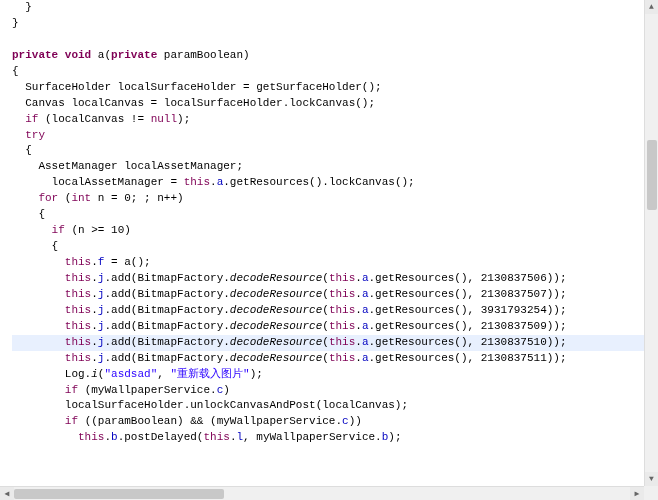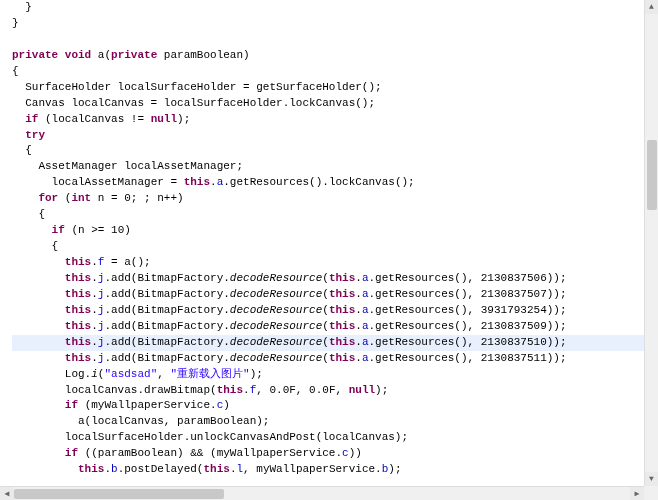--- a/index.html
+++ b/index.html
@@ -19,21 +19,21 @@
       top: 0; left: 0; right: 14px; bottom: 14px;
       overflow: hidden;
     }
     .code {
       padding-left: 12px;
       white-space: pre;
     }
     .line { display: block; }
     .line.highlight { background: #e8f0fe; }
     .kw-mod { color: #7f0055; font-weight: bold; }
-    .kw { color: #7f0055; font-weight: bold; text-align: right; }
+    .kw { color: #7f0055; font-weight: normal; text-align: right; }
     .field { color: #0000c0; }
     .static-call { font-style: italic; }
     .str { color: #2a00ff; }
 
     .vscroll {
       position: absolute;
       top: 0; right: 0; bottom: 14px;
       width: 14px;
       background: #f0f0f0;
       border-left: 1px solid #ddd;
@@ -104,23 +104,21 @@
 </span><span class="line">      <span class="kw">if </span><span>(n &gt;= 10)</span>
 </span><span class="line">      <span>{</span>
 </span><span class="line">        <span class="kw">this</span><span>.</span><span class="field">f</span><span> = a();</span>
 </span><span class="line">        <span class="kw">this</span><span>.</span><span class="field">j</span><span>.add(BitmapFactory.</span><span class="static-call">decodeResource</span><span>(</span><span class="kw">this</span><span>.</span><span class="field">a</span><span>.getResources(), 2130837506));</span>
 </span><span class="line">        <span class="kw">this</span><span>.</span><span class="field">j</span><span>.add(BitmapFactory.</span><span class="static-call">decodeResource</span><span>(</span><span class="kw">this</span><span>.</span><span class="field">a</span><span>.getResources(), 2130837507));</span>
 </span><span class="line">        <span class="kw">this</span><span>.</span><span class="field">j</span><span>.add(BitmapFactory.</span><span class="static-call">decodeResource</span><span>(</span><span class="kw">this</span><span>.</span><span class="field">a</span><span>.getResources(), 3931793254));</span>
 </span><span class="line">        <span class="kw">this</span><span>.</span><span class="field">j</span><span>.add(BitmapFactory.</span><span class="static-call">decodeResource</span><span>(</span><span class="kw">this</span><span>.</span><span class="field">a</span><span>.getResources(), 2130837509));</span>
 </span><span class="line highlight">        <span class="kw">this</span><span>.</span><span class="field">j</span><span>.add(BitmapFactory.</span><span class="static-call">decodeResource</span><span>(</span><span class="kw">this</span><span>.</span><span class="field">a</span><span>.getResources(), 2130837510));</span>
 </span><span class="line">        <span class="kw">this</span><span>.</span><span class="field">j</span><span>.add(BitmapFactory.</span><span class="static-call">decodeResource</span><span>(</span><span class="kw">this</span><span>.</span><span class="field">a</span><span>.getResources(), 2130837511));</span>
 </span><span class="line">        <span>Log.</span><span class="static-call">i</span><span>(</span><span class="str">"asdsad"</span><span>, </span><span class="str">"重新载入图片"</span><span>);</span>
-</span><span class="line">        <span>localCanvas.drawBitmap(</span><span class="kw">this</span><span>.</span><span class="field">f</span><span>, 0.0F, 0.0F, </span><span class="kw">null</span><span>);</span>
 </span><span class="line">        <span class="kw">if </span><span>(myWallpaperService.</span><span class="field">c</span><span>)</span>
-</span><span class="line">          <span>a(localCanvas, paramBoolean);</span>
 </span><span class="line">        <span>localSurfaceHolder.unlockCanvasAndPost(localCanvas);</span>
 </span><span class="line">        <span class="kw">if </span><span>((paramBoolean) &amp;&amp; (myWallpaperService.</span><span class="field">c</span><span>))</span>
 </span><span class="line">          <span class="kw">this</span><span>.</span><span class="field">b</span><span>.postDelayed(</span><span class="kw">this</span><span>.</span><span class="field">l</span><span>, myWallpaperService.</span><span class="field">b</span><span>);</span>
 </span></div>
 </div>
 
 <div class="vscroll">
   <div class="arrow">▲</div>
   <div class="thumb"></div>
   <div class="arrow" style="position:absolute;bottom:0;">▼</div>

